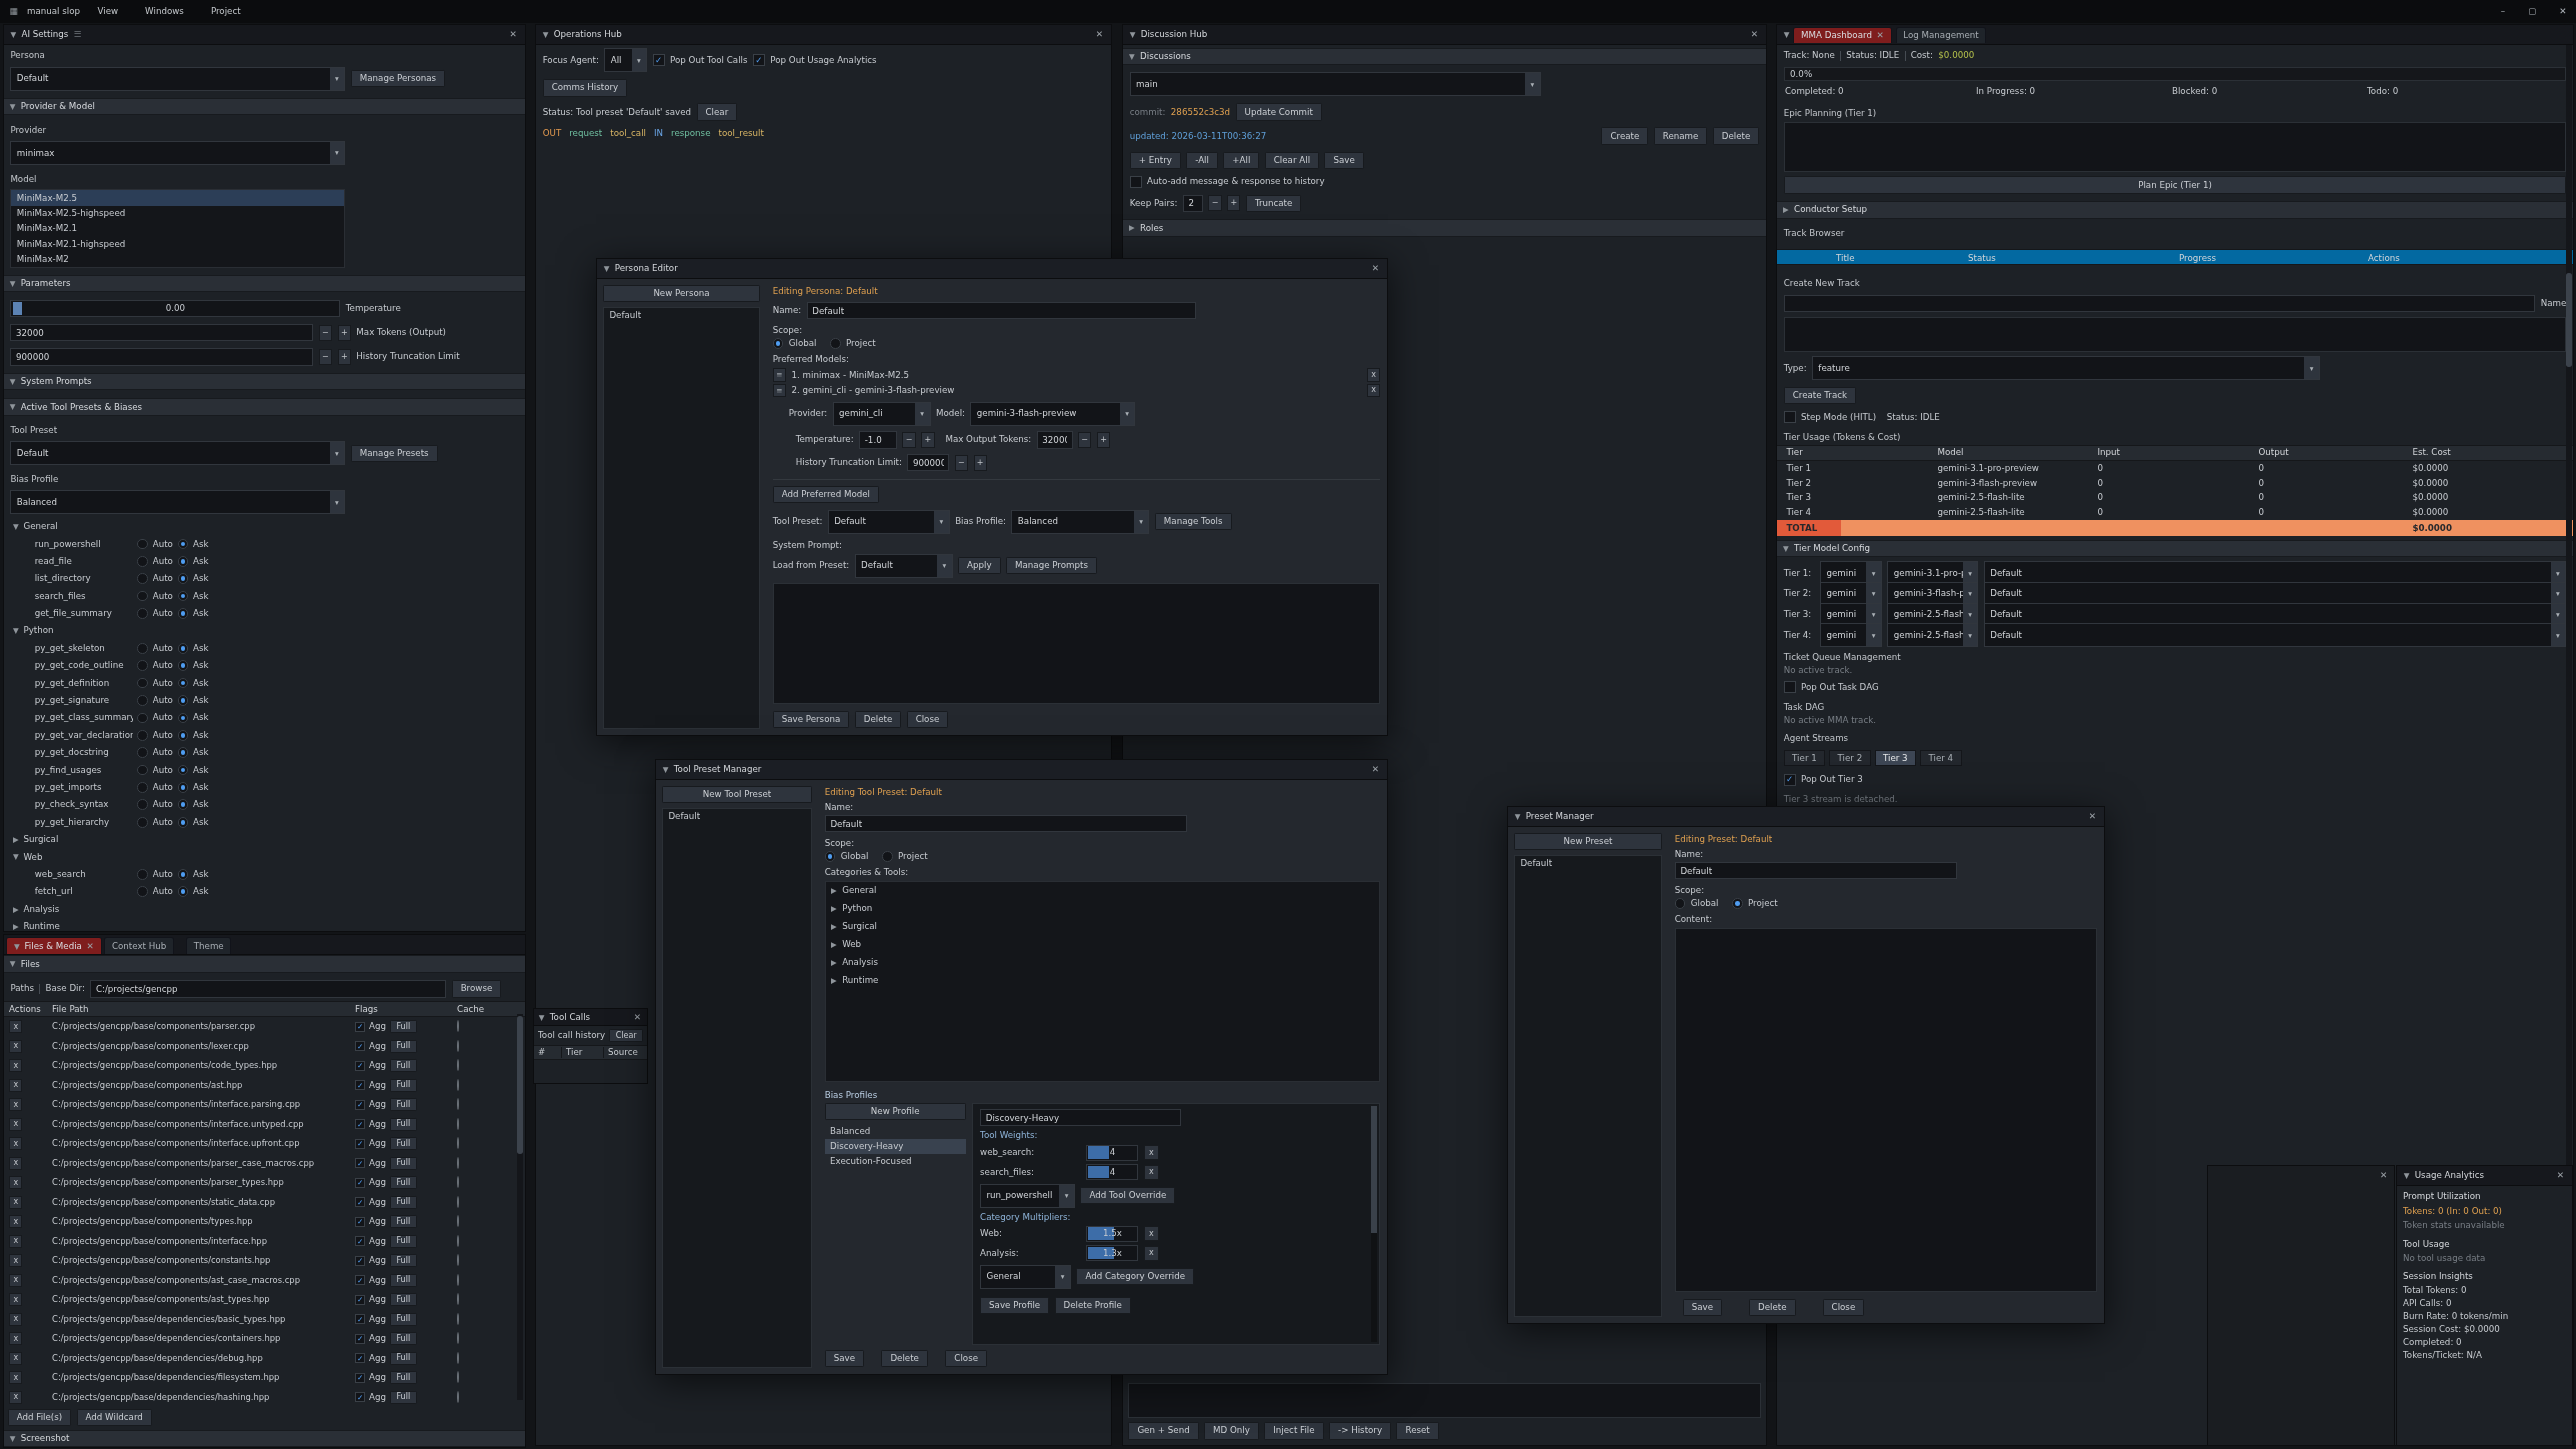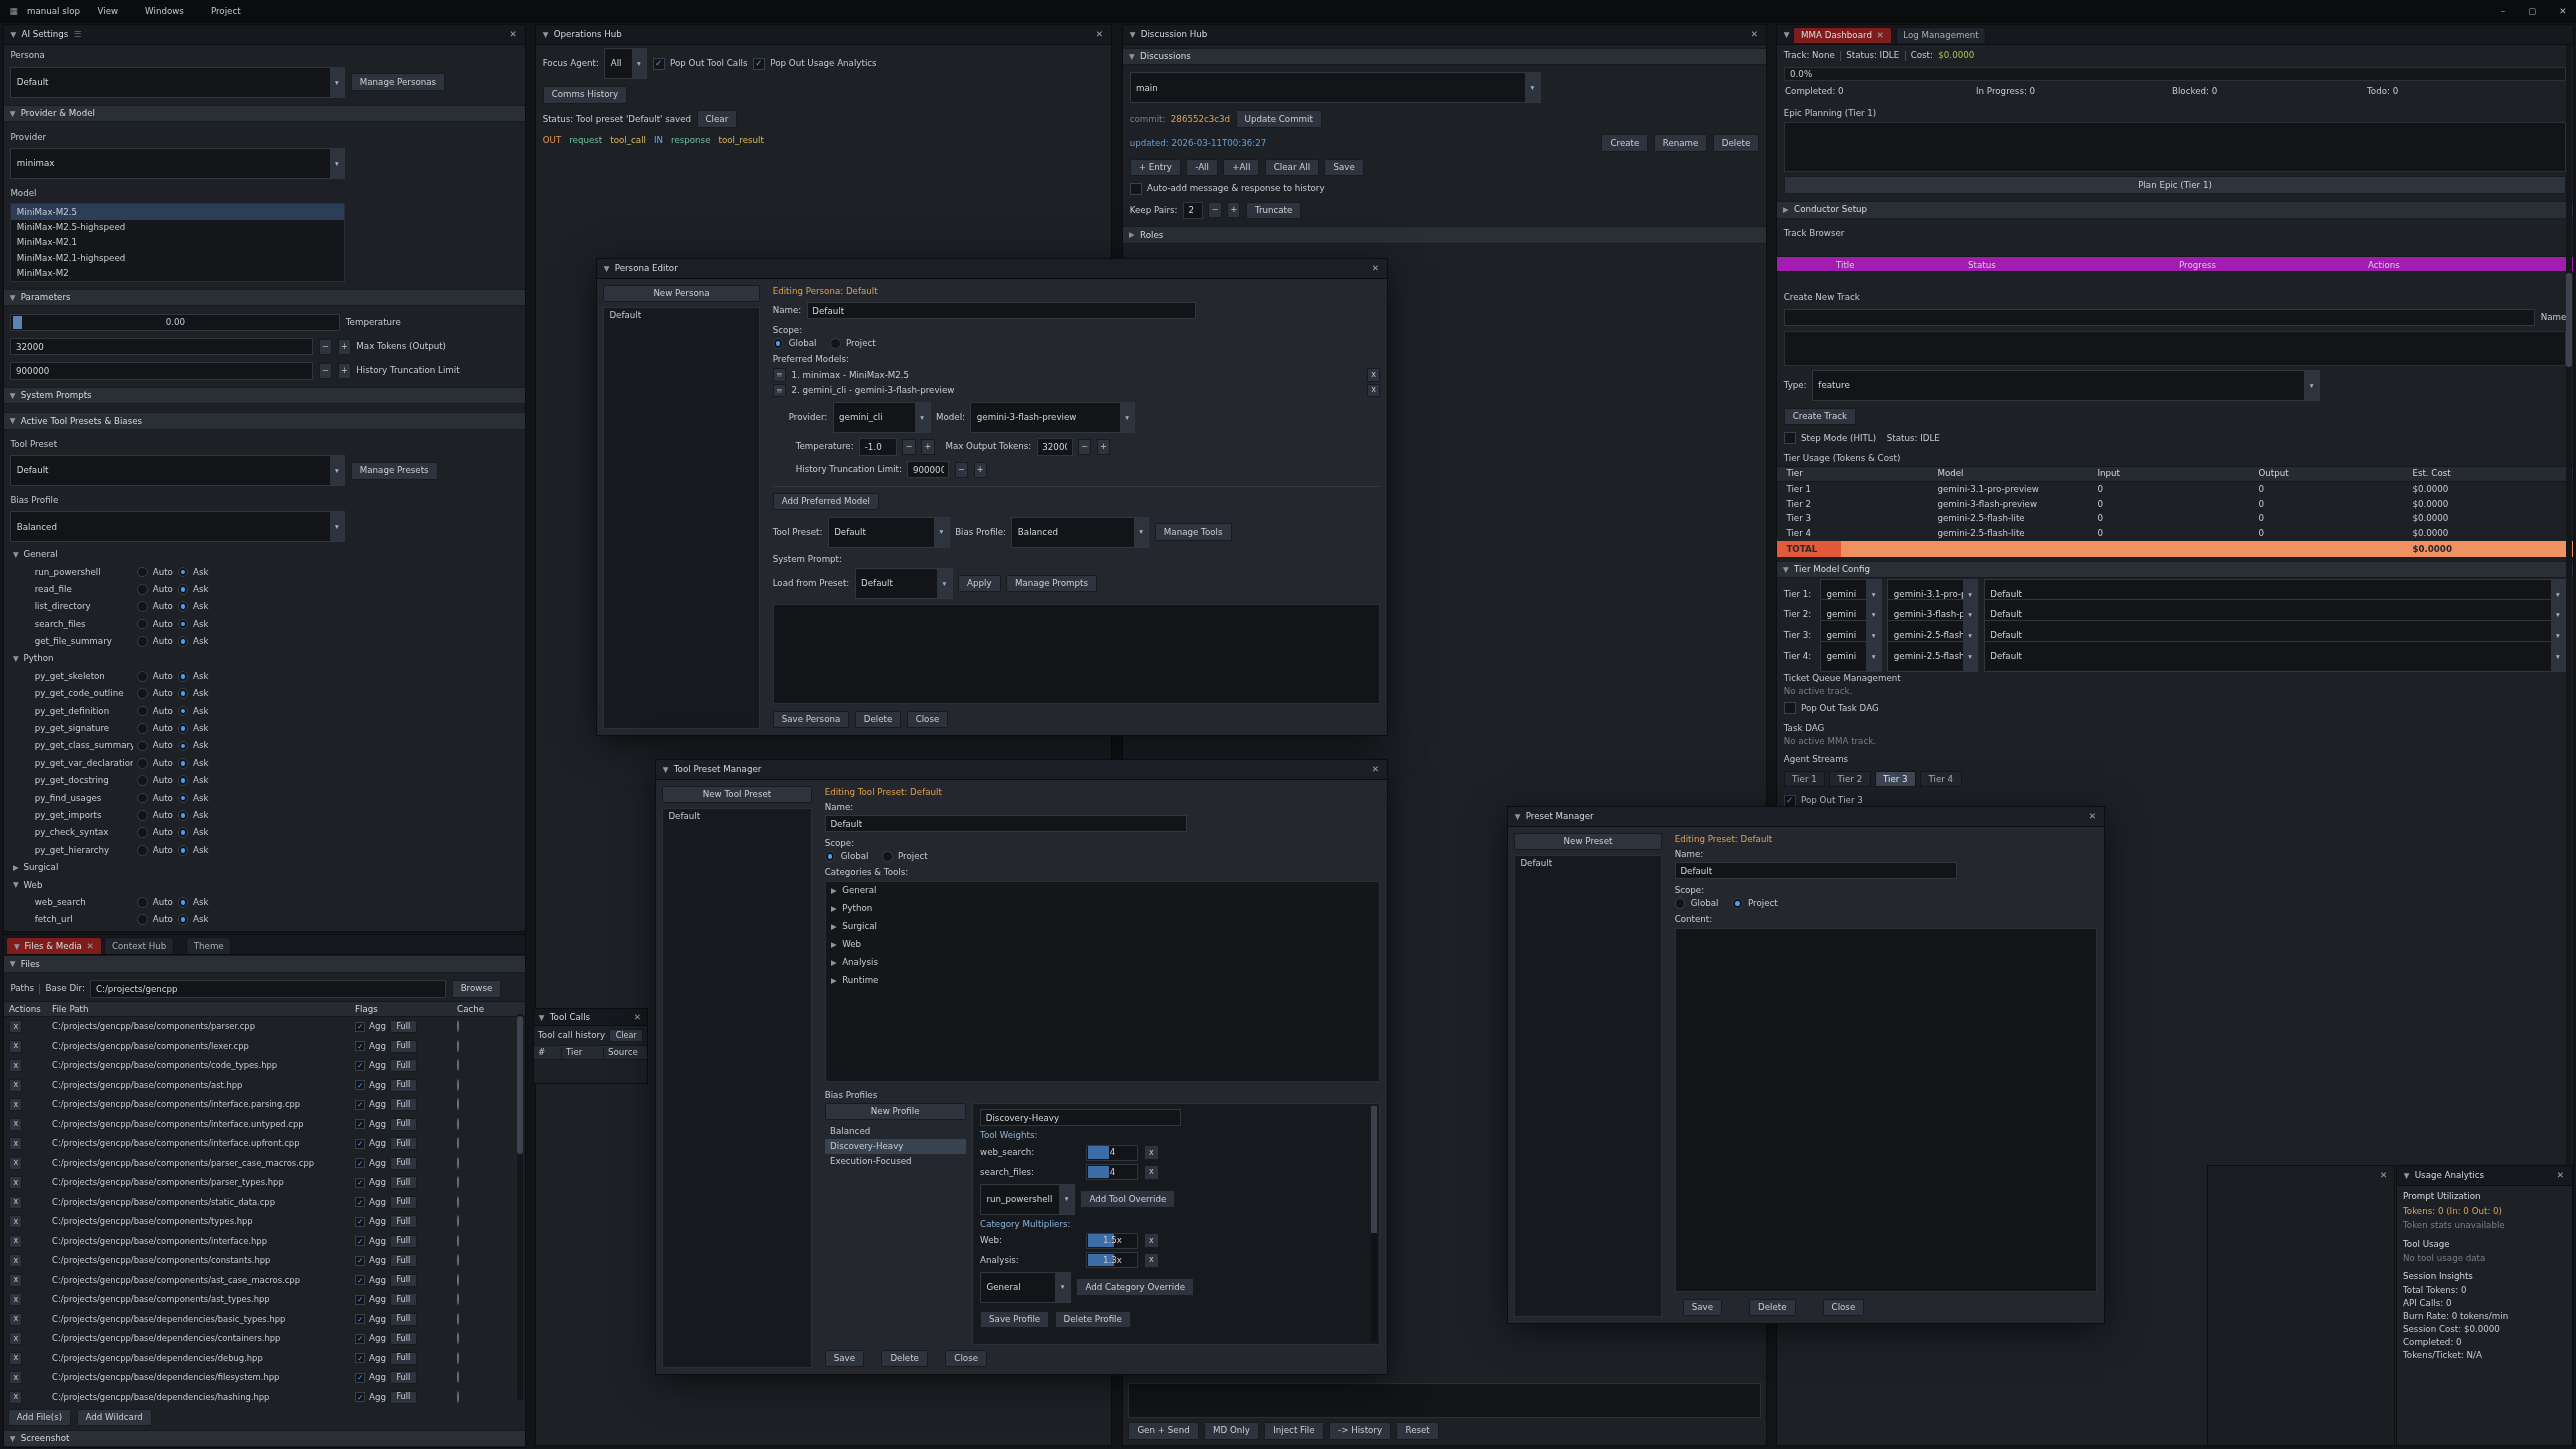--- a/index.html
+++ b/index.html
@@ -17,21 +17,21 @@
 .pclose{margin-left:auto;color:#9aa0a6;font-size:8.7px;padding:0 1.3px}
 .sec{flex:0 0 17.4px;background:#2a2f36;display:flex;align-items:center;gap:5.4px;padding:0 6px;
   border-top:0.7px solid #171a1e;border-bottom:0.7px solid #171a1e;margin:4px 0;color:#d7dade;white-space:nowrap}
 .lbl{display:block;margin:5.4px 6.7px 2px;color:#c3c7cc;white-space:nowrap}
 .row{display:flex;align-items:center;gap:5.4px;margin:3.4px 6.7px;white-space:nowrap}
 .btn{display:inline-flex;align-items:center;justify-content:center;background:#2e343d;border:0.7px solid #171a1e;
   color:#cbcfd4;font:inherit;height:17.4px;padding:0 8px;border-radius:1.3px;white-space:nowrap;flex:0 0 auto}
 .btn.tiny{height:13.4px;padding:0 5.4px;font-size:8px}
 .tinput{background:#121418;border:0.7px solid #31363d;height:17.4px;padding:0 4.7px;color:#d2d5d9;font:inherit;outline:none}
 .ta{background:#121418;border:0.7px solid #2b3036;resize:none;outline:none;color:#d2d5d9;font:inherit}
-.combo{display:inline-flex;align-items:stretch;background:#121418;border:0.7px solid #31363d;height:31px;color:#d2d5d9;flex:0 0 auto}
+.combo{display:inline-flex;align-items:stretch;background:#121418;border:0.7px solid #31363d;height:24px;color:#d2d5d9;flex:0 0 auto}
 .combo .cval{display:flex;align-items:center;padding:0 5.4px;flex:1;overflow:hidden;white-space:nowrap}
 .combo .arr{width:14.8px;display:flex;align-items:center;justify-content:center;background:#2e343d;color:#aab0b6;font-size:7.4px;flex:0 0 auto}
 .chk{width:12px;height:12px;background:#121418;border:0.7px solid #3a4047;display:inline-flex;align-items:center;
   justify-content:center;color:#4f9cf0;font-size:8.7px;flex:0 0 auto}
 .chk.sm{width:10px;height:10px;font-size:7.4px}
 .step{width:13.4px;height:16px;display:inline-flex;align-items:center;justify-content:center;background:#2e343d;
   border:0.7px solid #171a1e;color:#c0c4c9;font-size:8px;flex:0 0 auto}
 .dot{position:relative;width:10.7px;height:10.7px;border-radius:50%;background:#121418;border:0.7px solid #3a4047;flex:0 0 auto}
 [data-scope="global"] .dot-global::after,[data-scope="project"] .dot-project::after,
 [data-mode="ask"] .dot-ask::after{content:"";position:absolute;inset:2px;border-radius:50%;background:#4f9cf0}
@@ -64,21 +64,21 @@
 .xbtn{width:13.4px;height:13.4px;display:inline-flex;align-items:center;justify-content:center;background:#2e343d;
   border:0.7px solid #171a1e;color:#c0c4c9;font:inherit;font-size:8px}
 .cellF{display:flex;align-items:center;gap:4px}
 .cachedot{width:8px;height:8px;border-radius:50%;border:0.7px solid #6a7077}
 .sbar{position:absolute;width:6.7px;background:#14161a}
 .sbar .thumb{position:absolute;left:0.7px;right:0.7px;background:#3c434c;border-radius:2.7px}
 
 .prog{position:relative;height:13.4px;background:#15171b;border:0.7px solid #2b3036;margin:2.7px 6.7px;display:flex;align-items:center;padding:0 5.4px}
 .counters{position:relative;height:13.4px;margin:2.7px 0}
 .counters span{position:absolute;white-space:nowrap}
-.bband{position:relative;height:16px;background:#a21caf;border-top:0.7px solid #15171a;border-bottom:0.7px solid #15171a;margin:15px 0}
+.bband{position:relative;height:16px;background:#0369a1;border-top:0.7px solid #15171a;border-bottom:0.7px solid #15171a;margin:8px 0}
 .bband span{position:absolute;top:2.7px;white-space:nowrap;color:#d2d5d9}
 .ug{display:grid;grid-template-columns:151px 160px 161px 154px 1fr;height:14.8px;align-items:center;padding-left:9.4px;white-space:nowrap}
 .ug.head{height:16px;background:#262b31;border-top:0.7px solid #15171a;border-bottom:0.7px solid #15171a;color:#d2d5d9}
 .ugtotal{position:relative;display:grid;grid-template-columns:151px 160px 161px 154px 1fr;height:16px;align-items:center;
   padding-left:9.4px;background:#ef9160;color:#26282c;font-weight:bold}
 .ugtotal::before{content:"";position:absolute;left:0;top:0;bottom:0;width:64px;background:#e25a3a}
 .ugtotal span{position:relative}
 .cfg{display:flex;gap:5.4px;align-items:center;height:18px;margin:2.7px 6.7px;white-space:nowrap}
 .cfg .cl{width:31px;flex:0 0 auto}
 .ttabs{display:flex;gap:4px;margin:4px 6.7px}

